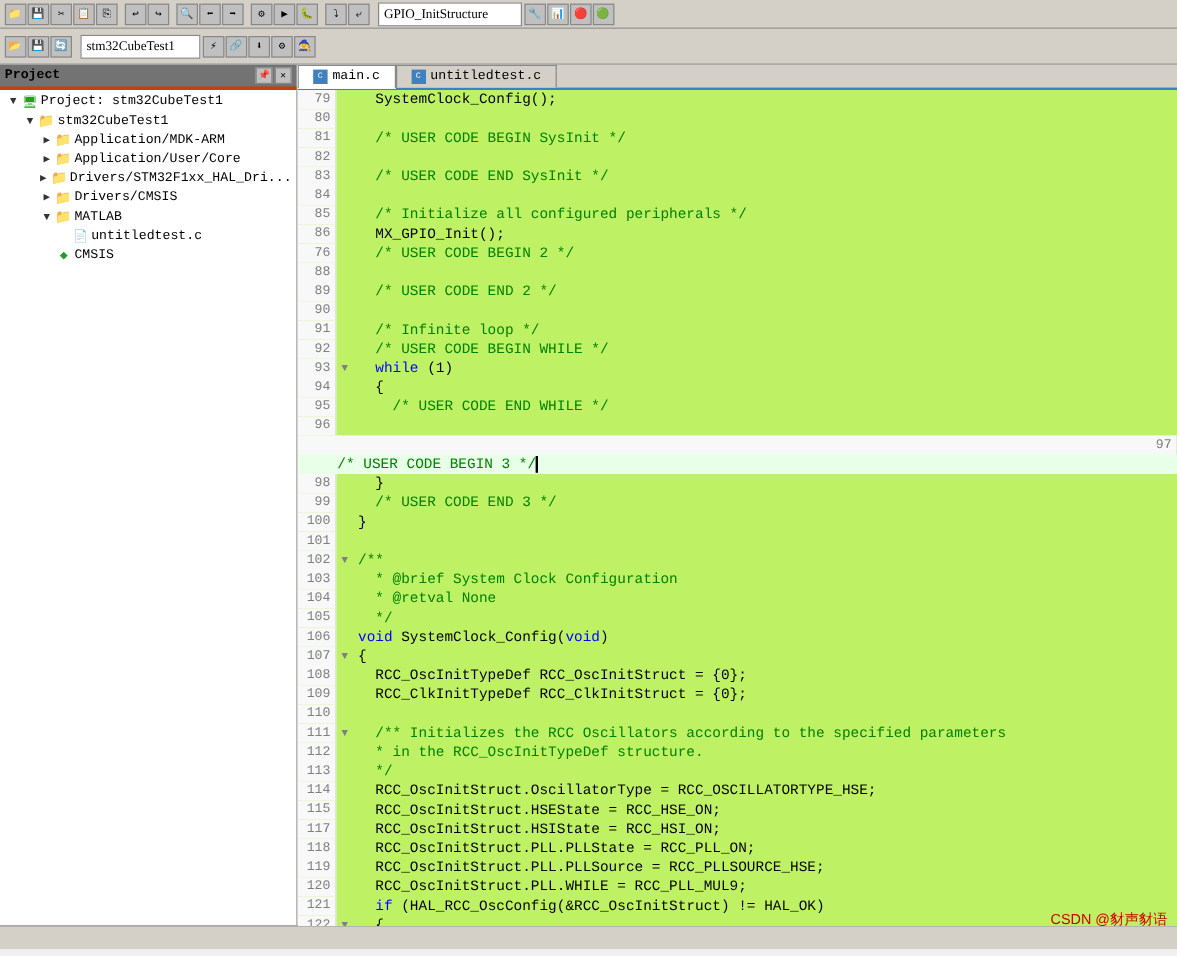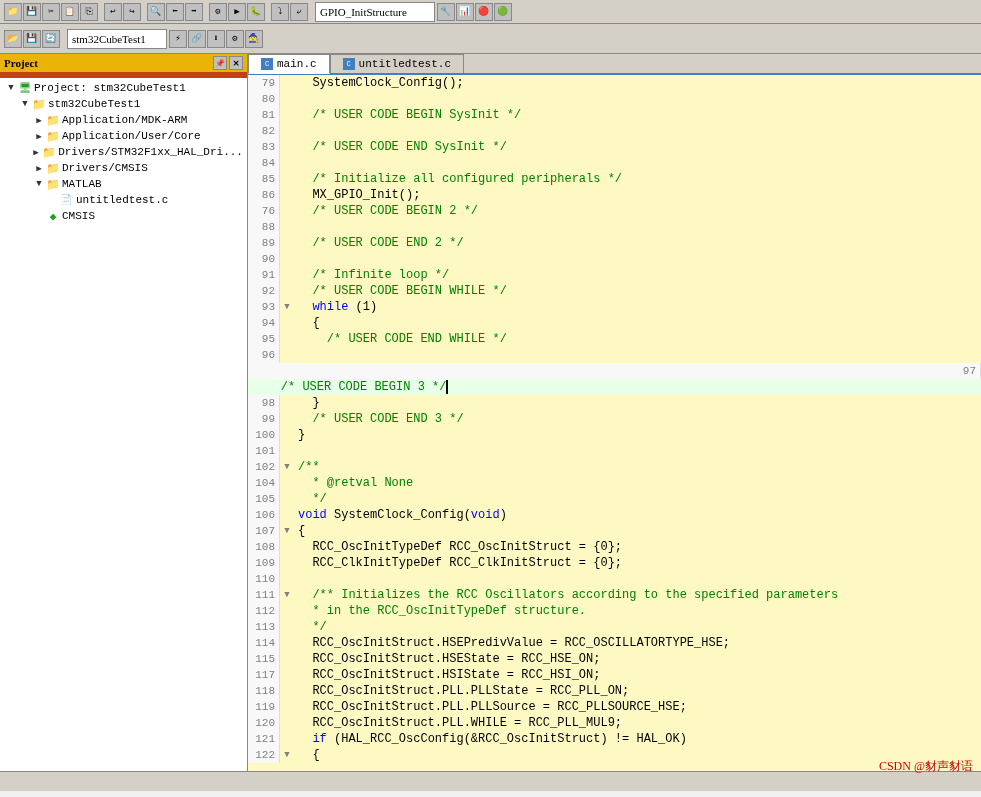--- a/index.html
+++ b/index.html
@@ -64,29 +64,28 @@
 
     
     .sidebar {
       width: 248px;
       background: white;
       border-right: 1px solid #888;
       display: flex;
       flex-direction: column;
     }
     .sidebar-header {
-      background: #eab308;
-      border-bottom: 6px solid #c2410c;
+      background: #737373;
+      border-bottom: 3px solid #c2410c;
       padding: 2px 4px;
       font-size: 11px;
       font-weight: bold;
       display: flex;
       justify-content: space-between;
       align-items: center;
-      font-family: Liberation Serif, serif;
     }
     .sidebar-header-btns {
       display: flex;
       gap: 2px;
     }
     .sidebar-btn {
       width: 14px; height: 14px;
       background: #c0c0c0;
       border: 1px solid #888;
       font-size: 8px;
@@ -163,21 +162,21 @@
       display: inline-block;
       font-size: 7px;
       color: white;
       display: flex;
       align-items: center;
       justify-content: center;
     }
     .code-area {
       flex: 1;
       overflow: auto;
-      background: #fef9c3;
+      background: #bef264;
     }
     .code-line {
       display: flex;
       align-items: stretch;
       min-height: 16px;
       font-size: 12px;
       font-family: 'Courier New', monospace;
     }
     .code-line.highlighted { background: #e8ffe8; flex-direction: column; }
     .line-num {
@@ -219,21 +218,21 @@
       color: #333;
       justify-content: flex-end;
     }
 
     .csdn-watermark {
       position: absolute;
       bottom: 22px;
       right: 8px;
       font-size: 12px;
       color: #cc0000;
-      font-family: Liberation Serif, serif;
+      font-family: Liberation Sans, sans-serif;
     }
   </style>
 </head>
 <body>
 
 <div class="toolbar-top">
   <div class="toolbar-icons">
     <span class="tb-icon">📁</span>
     <span class="tb-icon">💾</span>
     <span class="tb-icon">✂</span>
@@ -482,20 +481,25 @@
           <span class="line-num">101</span>
           <span class="line-expand"></span>
           <span class="line-code"></span>
         </div>
         <div class="code-line">
           <span class="line-num">102</span>
           <span class="line-expand">▼</span>
           <span class="line-code"><span style="color:#008000;">/**</span></span>
         </div>
         <div class="code-line">
+          <span class="line-num">103</span>
+          <span class="line-expand"></span>
+          <span class="line-code"><span style="color:#008000;">  * @brief System Clock Configuration</span></span>
+        </div>
+        <div class="code-line">
           <span class="line-num">104</span>
           <span class="line-expand"></span>
           <span class="line-code"><span style="color:#008000;">  * @retval None</span></span>
         </div>
         <div class="code-line">
           <span class="line-num">105</span>
           <span class="line-expand"></span>
           <span class="line-code"><span style="color:#008000;">  */</span></span>
         </div>
         <div class="code-line">
@@ -534,21 +538,21 @@
           <span class="line-code"><span style="color:#008000;">  * in the RCC_OscInitTypeDef structure.</span></span>
         </div>
         <div class="code-line">
           <span class="line-num">113</span>
           <span class="line-expand"></span>
           <span class="line-code"><span style="color:#008000;">  */</span></span>
         </div>
         <div class="code-line">
           <span class="line-num">114</span>
           <span class="line-expand"></span>
-          <span class="line-code">  RCC_OscInitStruct.HSEPredivValue = RCC_OSCILLATORTYPE_HSE;</span>
+          <span class="line-code">  RCC_OscInitStruct.OscillatorType = RCC_OSCILLATORTYPE_HSE;</span>
         </div>
         <div class="code-line">
           <span class="line-num">115</span>
           <span class="line-expand"></span>
           <span class="line-code">  RCC_OscInitStruct.HSEState = RCC_HSE_ON;</span>
         </div>
         <div class="code-line">
           <span class="line-num">117</span>
           <span class="line-expand"></span>
           <span class="line-code">  RCC_OscInitStruct.HSIState = RCC_HSI_ON;</span>

